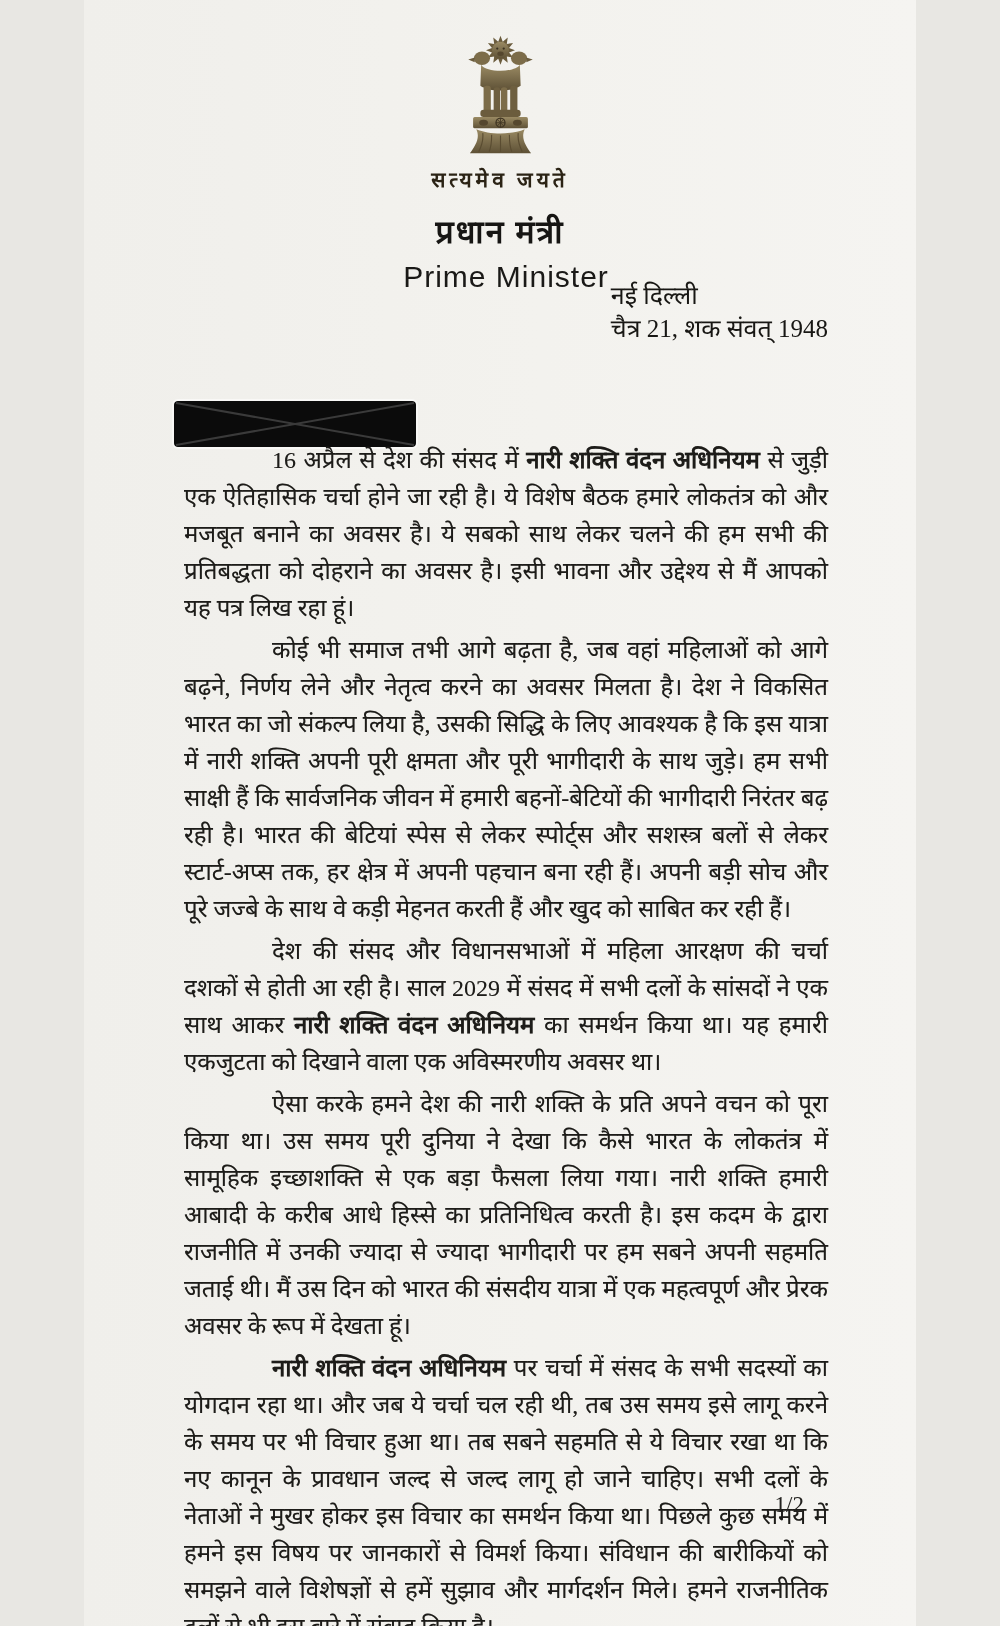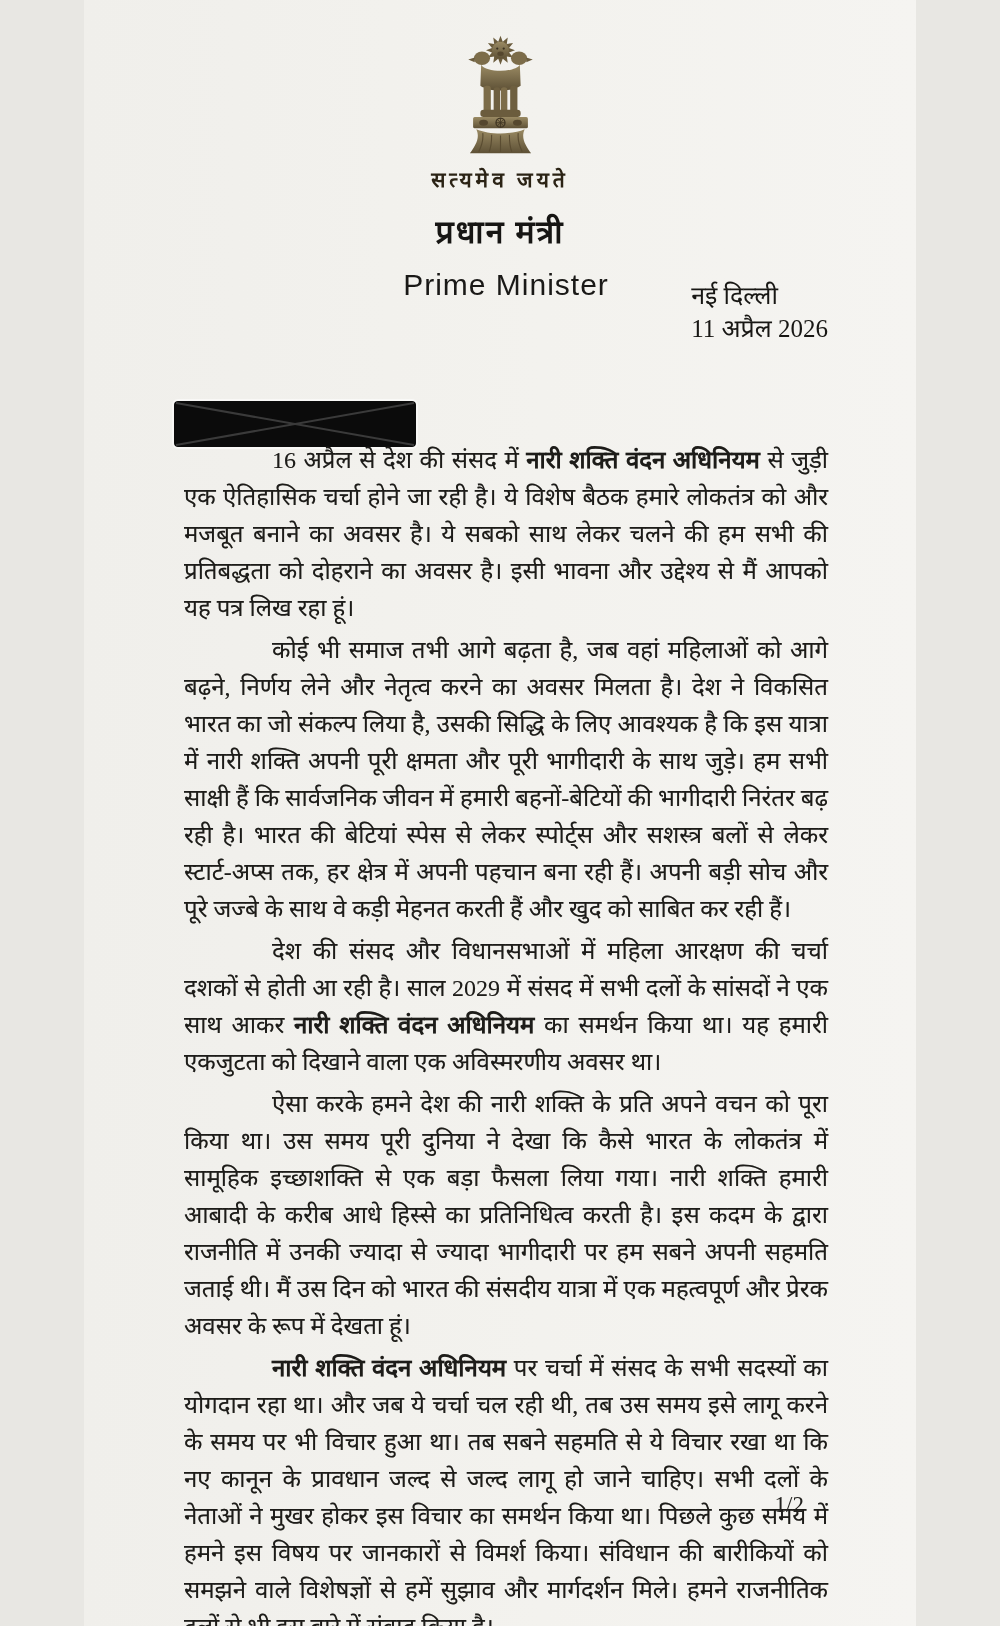--- a/index.html
+++ b/index.html
@@ -22,21 +22,21 @@
     font-size:21px; font-weight:700; color:#2b2315;
     letter-spacing:4px;
   }
   .title-hi {
     margin-top:16px;
     font-size:32px; font-weight:600; color:#161513;
     letter-spacing:2px;
     text-align:center;
   }
   .title-en {
-    margin-top:16px;
+    margin-top:8px;
     font-family:"Liberation Sans", sans-serif;
     font-size:30px; font-weight:500; color:#1a1917;
     letter-spacing:1px;
     padding-left:12px;
   }
 
   
   .dateline {
     position:absolute; top:279px; right:88px;
     text-align:left; font-size:25px; line-height:33px; color:#181714;
@@ -108,21 +108,21 @@
         <path d="M38 133 C39 142, 36 150, 33 156 M49 135 C49 143, 48 151, 46 156 M60 136 V156 M71 135 C71 143, 72 151, 74 156 M82 133 C81 142, 84 150, 87 156" stroke="#5a4c31" stroke-width="1.4" fill="none"></path>
       </svg>
     </div>
     <div class="motto">सत्यमेव जयते</div>
     <div class="title-hi">प्रधान मंत्री</div>
     <div class="title-en">Prime Minister</div>
   </div>
 
   <div class="dateline">
     <div>नई दिल्ली</div>
-    <div>11 अप्रैल 2026</div>
+    <div>चैत्र 21, शक संवत् 1948</div>
   </div>
 
   <div class="redaction">
     <svg width="242" height="46" viewBox="0 0 242 46" aria-hidden="true">
       <rect x="0" y="0" width="242" height="46" rx="3" fill="#0b0b0b"></rect>
       <line x1="2" y1="2" x2="240" y2="44" stroke="#3a3a3a" stroke-width="2"></line>
       <line x1="240" y1="2" x2="2" y2="44" stroke="#3a3a3a" stroke-width="2"></line>
     </svg>
   </div>
 

